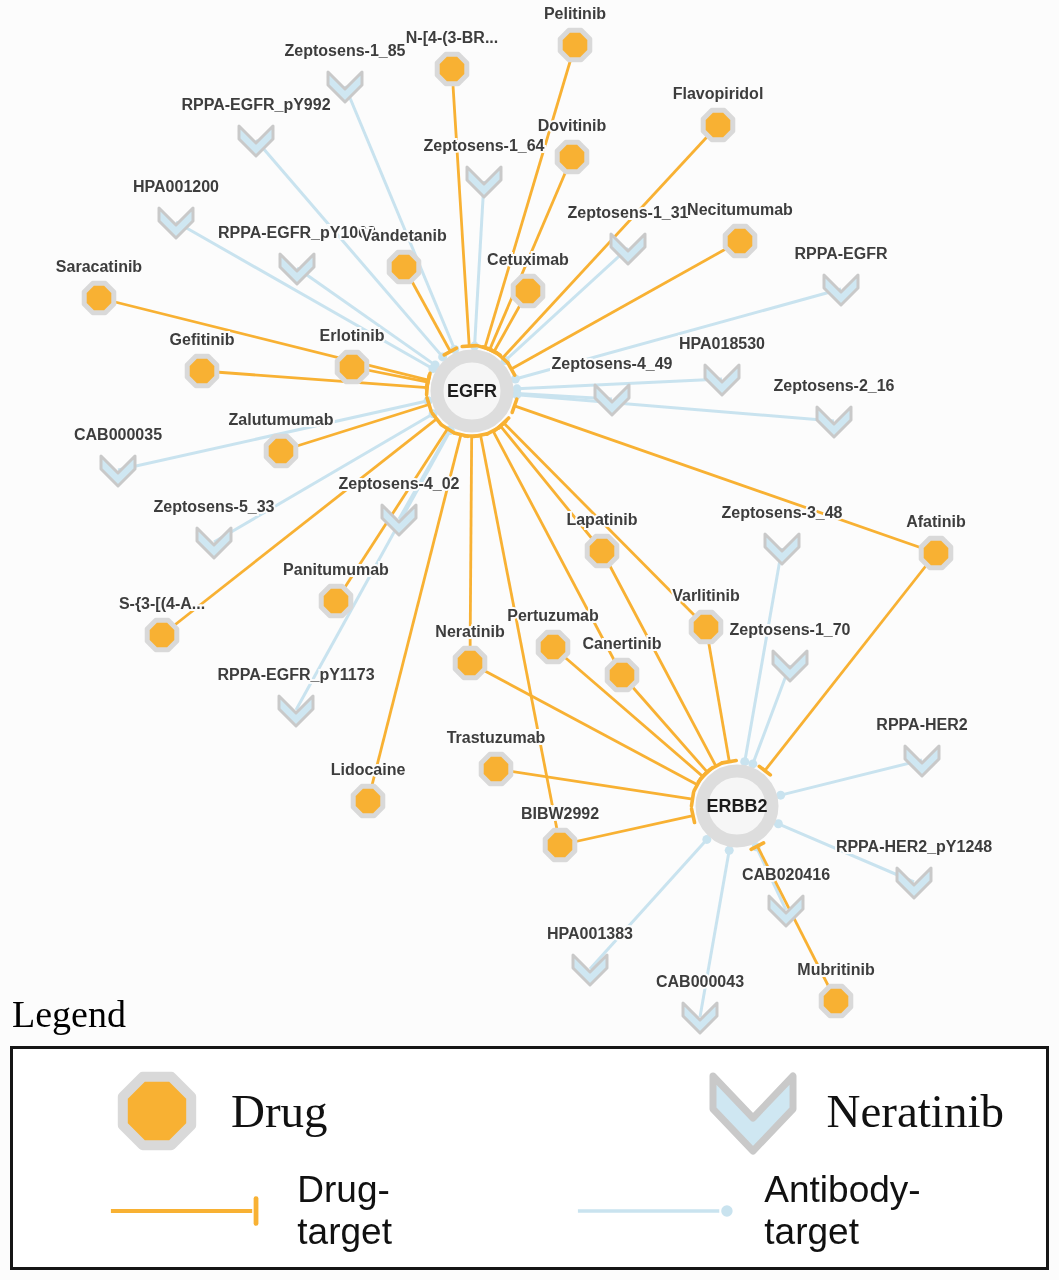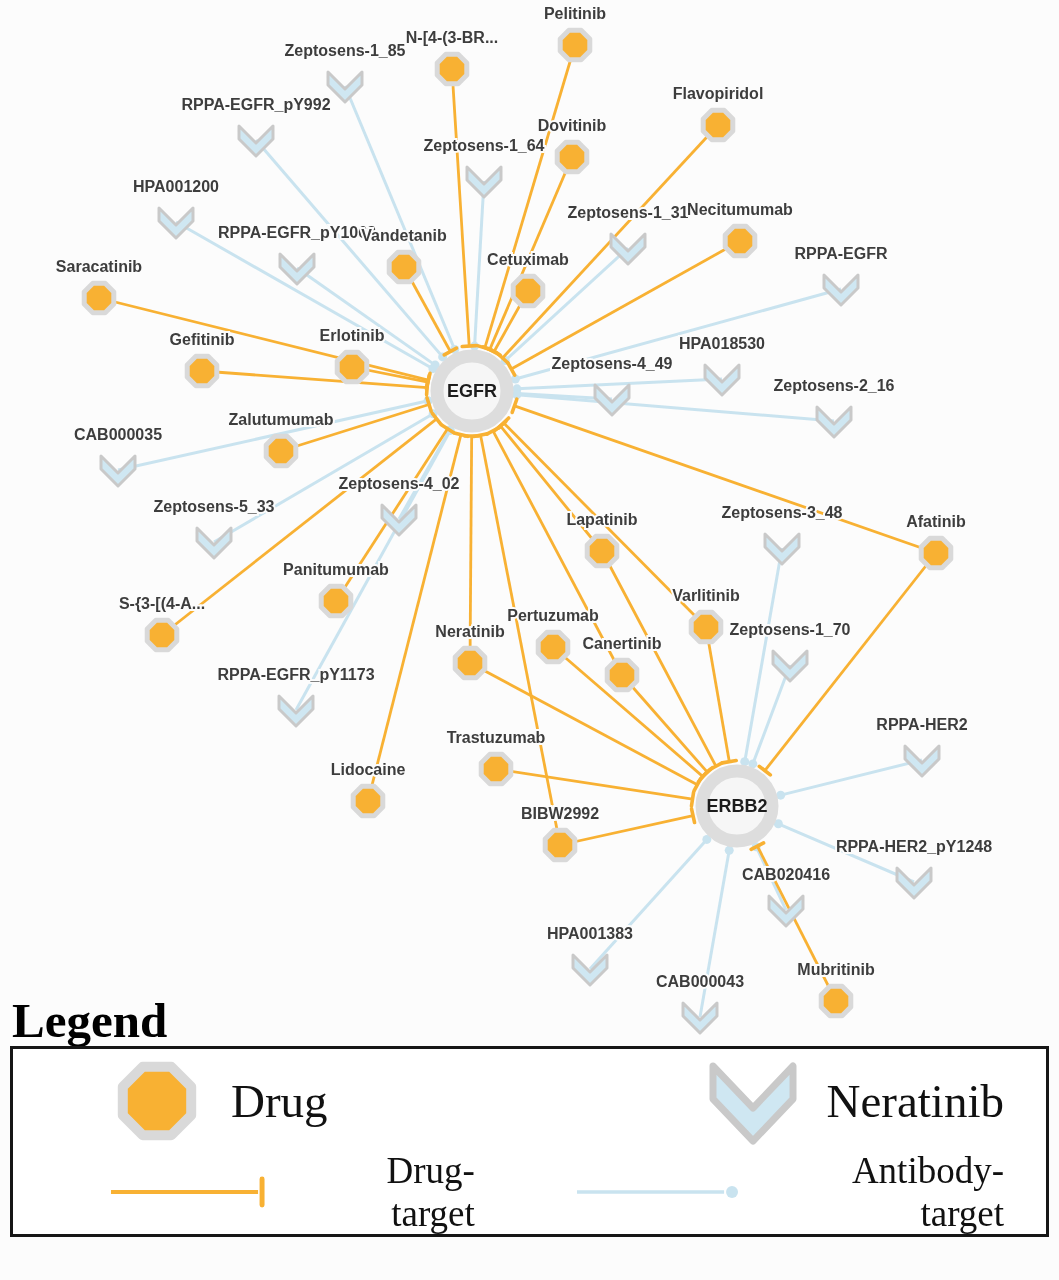--- a/index.html
+++ b/index.html
@@ -6,33 +6,33 @@
   html,body { background:#ffffff; }
   .figure {
     position:relative; width:1059px; height:1280px;
     background:#fcfcfc; overflow:hidden;
     font-family:"Liberation Sans", sans-serif;
   }
   #network { position:absolute; left:0; top:0; }
   #network text { font-family:"Liberation Sans", sans-serif; }
   .legend-title {
     position:absolute; left:12px; top:992px;
-    font-family:"Liberation Serif", serif; font-weight:bold; font-size:49px; color:#000;
+    font-family:"Liberation Serif", serif; font-weight:normal; font-size:38px; color:#000;
   }
   .legend-box {
-    position:absolute; left:10px; top:1046px; width:1039px; height:191px;
+    position:absolute; left:10px; top:1046px; width:1039px; height:224px;
     border:3px solid #161616; background:#ffffff;
     display:flex; flex-direction:column; justify-content:space-evenly; padding:4px 0;
   }
   .legend-row { display:flex; align-items:center; }
   .row-nodes { padding:0 42px 0 96px; justify-content:space-between; }
   .row-edges { padding:0 42px 0 96px; }
   .legend-item { display:flex; align-items:center; gap:26px; }
   .li-label  { font-family:"Liberation Serif", serif; font-size:47px; color:#111; }
-  .li-label-sm { font-family:Liberation Serif, serif; font-size:37px; color:#111;text-align:right; }
+  .li-label-sm { font-family:Liberation Sans, sans-serif; font-size:37px; color:#111; }
   .row-edges .legend-item + .legend-item { margin-left:100px; }
 </style>
 </head>
 <body>
 
 <div class="figure">
 
   <svg id="network" width="1059" height="1280" viewBox="0 0 1059 1280">
       <g>
         <line x1="345" y1="86" x2="454.70197951425826" y2="349.45750985707696" stroke="#c9e3ef" stroke-width="3"></line>

